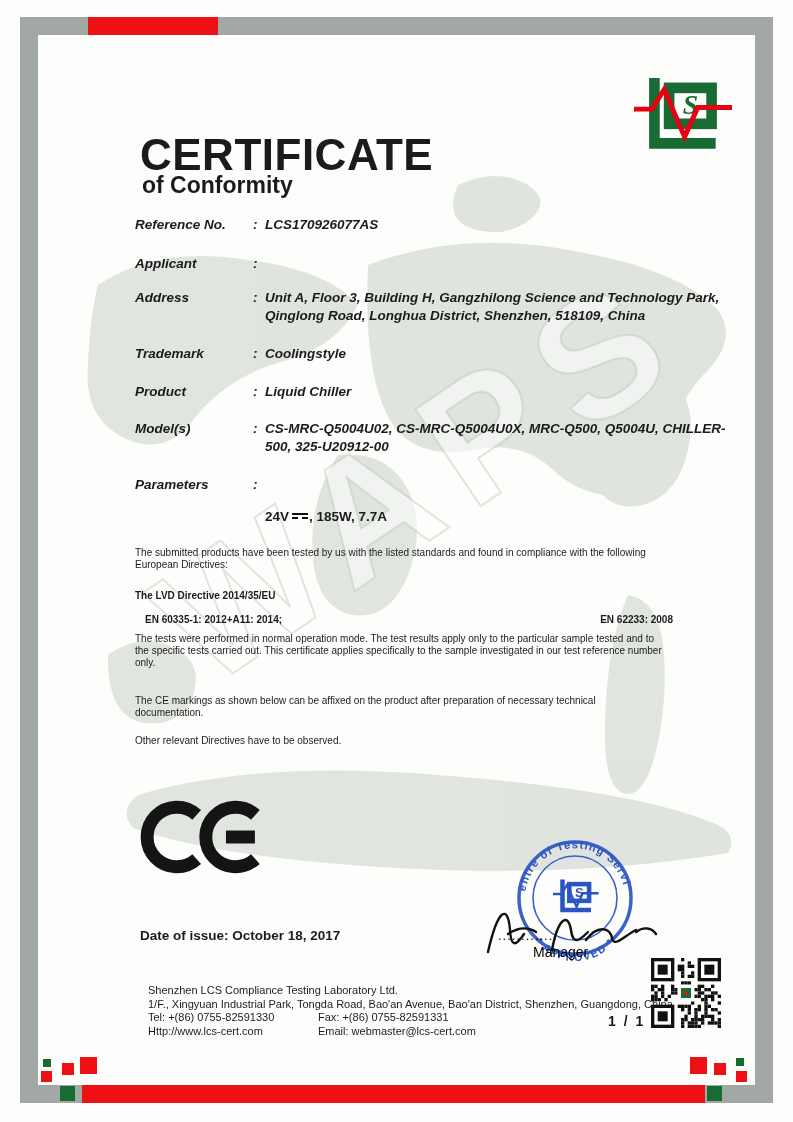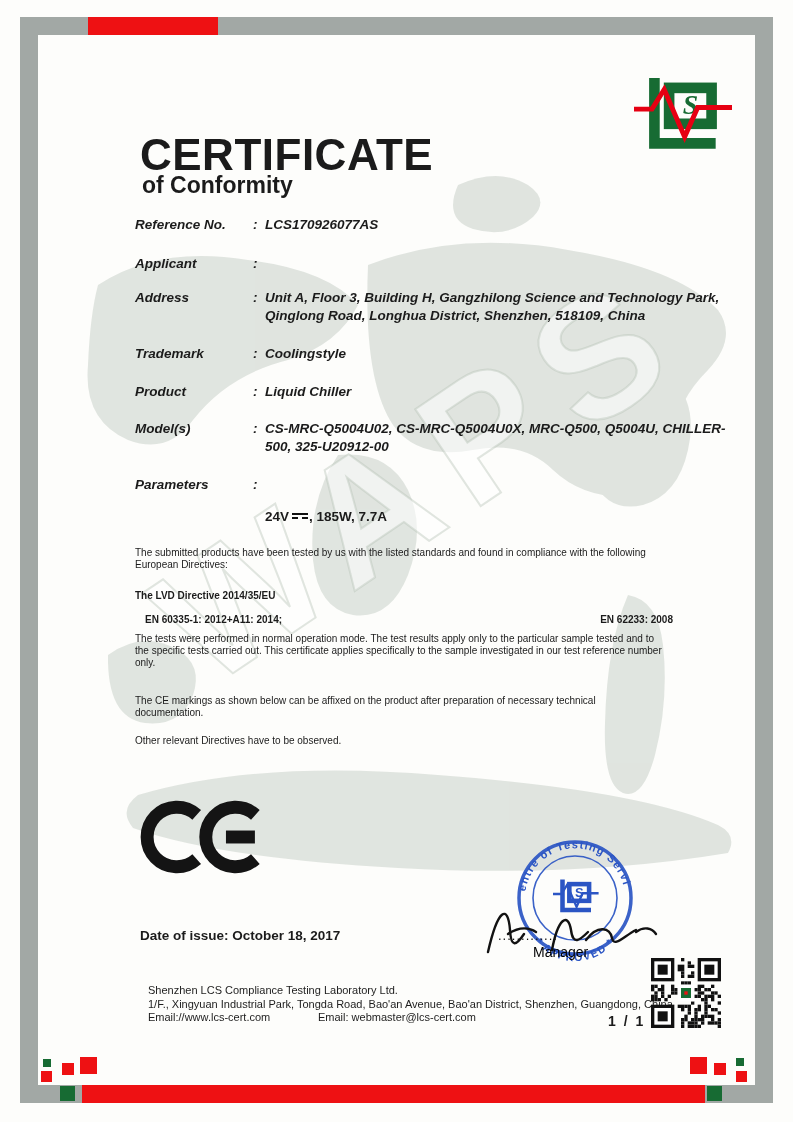--- a/index.html
+++ b/index.html
@@ -189,21 +189,25 @@
     </g>
   </svg>
 </div>
 <div class="sig-dots">.............</div>
 <div class="manager">Manager</div>
 
 <div class="footer-block">
   <div>Shenzhen LCS Compliance Testing Laboratory Ltd.</div>
   <div>1/F., Xingyuan Industrial Park, Tongda Road, Bao'an Avenue, Bao'an District, Shenzhen, Guangdong, China</div>
   <div class="footer-line">
-    <span class="col1">Email://www.lcs-cert.com</span>
+    <span class="col1">Tel: +(86) 0755-82591330</span>
+    <span>Fax: +(86) 0755-82591331</span>
+  </div>
+  <div class="footer-line">
+    <span class="col1">Http://www.lcs-cert.com</span>
     <span>Email: webmaster@lcs-cert.com</span>
   </div>
 </div>
 <div class="page-number">1 / 1</div>
 
 <div class="qr">
   <svg id="qr-svg" width="76" height="70" viewBox="0 0 84 84">
       <rect x="36" y="0" width="4" height="4" fill="#111"></rect>
       <rect x="44" y="4" width="4" height="4" fill="#111"></rect>
       <rect x="32" y="8" width="4" height="4" fill="#111"></rect>

